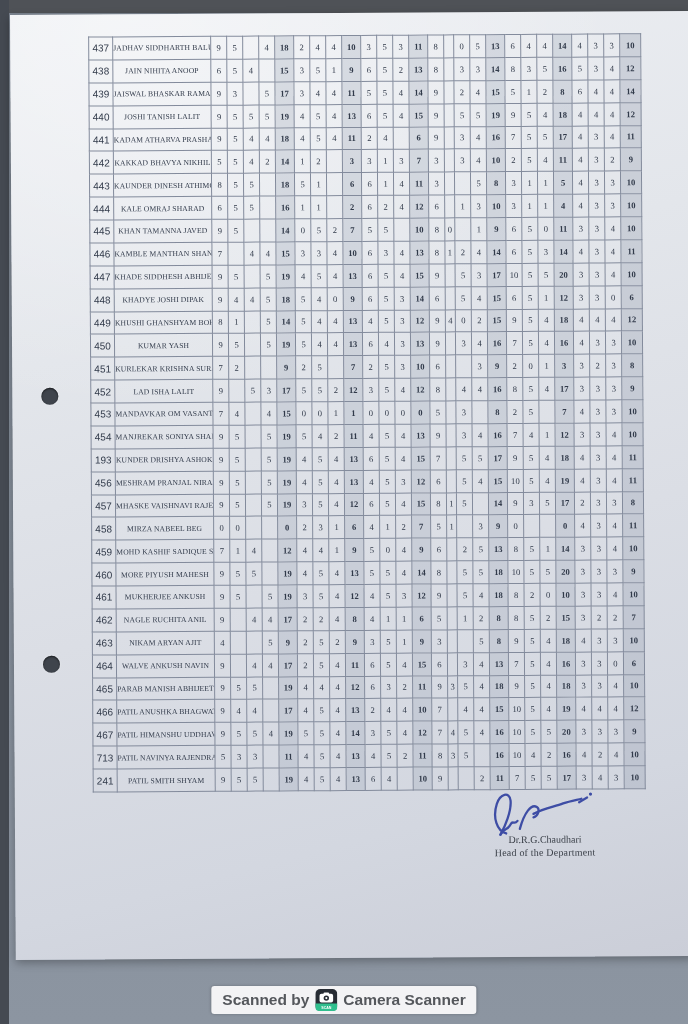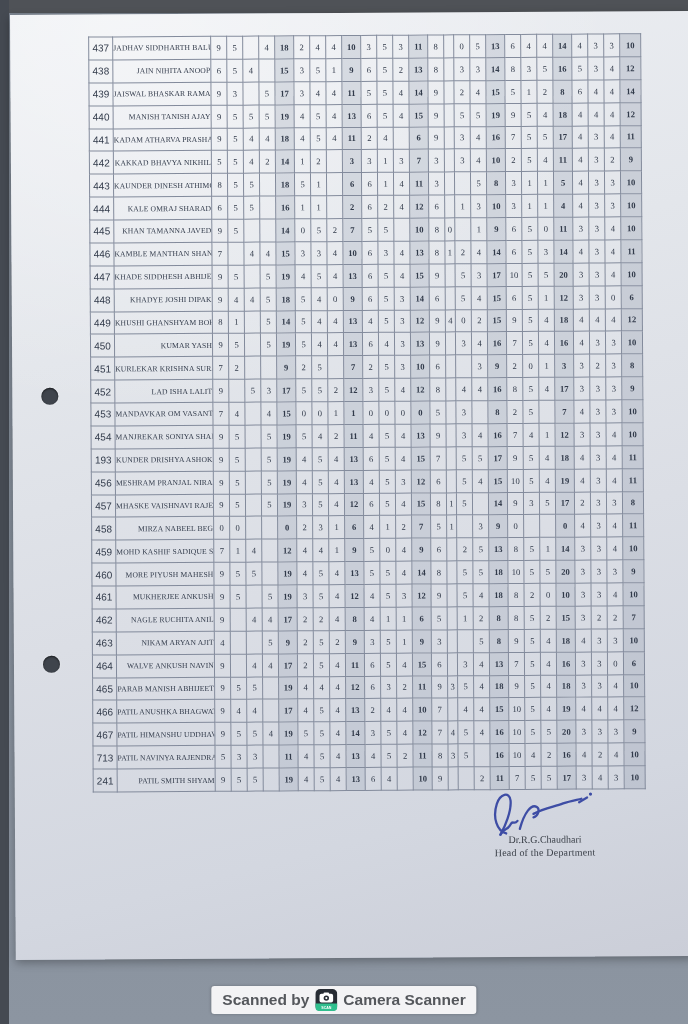--- a/index.html
+++ b/index.html
@@ -16,21 +16,21 @@
          box-shadow:0 3px 10px rgba(0,0,0,0.3);}
   .punch-hole{position:absolute;width:17px;height:17px;border-radius:50%;
          background:#3f444c;box-shadow:inset 0 1px 2px rgba(0,0,0,0.6),0 0 3px rgba(255,255,255,0.35);}
   .hole1{left:29px;top:373px;}
   .hole2{left:29px;top:641px;}
   table.marks{position:absolute;left:78px;top:22px;width:552px;height:756px;
          border-collapse:collapse;table-layout:fixed;}
   table.marks td{border:1px solid #838b9c;padding:0;height:21.8px;overflow:hidden;
          color:#313a4a;vertical-align:middle;}
   td.sr{font-family:"Liberation Sans",sans-serif;font-size:10px;text-align:center;color:#3c4454;}
-  td.name{font-size:7.6px;text-align:right;padding-left:3px;letter-spacing:0.15px;
+  td.name{font-size:7.6px;text-align:center;padding-left:3px;letter-spacing:0.15px;
          white-space:nowrap;color:#2f3747;}
   td.mark{font-size:8.6px;text-align:center;}
   td.tot{background:rgba(160,168,185,0.30);font-weight:600;}
   td.final{background:rgba(155,163,180,0.35);font-weight:700;}
   .signature-block{position:absolute;left:440px;top:778px;width:180px;text-align:center;}
   .signature-block svg{display:block;margin:0 auto;}
   .sig-name{font-size:10px;color:#3b4049;margin-top:-4px;}
   .sig-title{font-size:10px;color:#3b4049;margin-top:2px;letter-spacing:0.2px;}
   .footer-pill{position:absolute;left:50%;top:986px;transform:translateX(-50%);
          height:28px;padding:0 11px;background:#f3f3f5;border-radius:3px;
@@ -166,21 +166,21 @@
           <td class="mark">1</td>
           <td class="mark">2</td>
           <td class="mark tot">8</td>
           <td class="mark">6</td>
           <td class="mark">4</td>
           <td class="mark">4</td>
           <td class="mark tot final">14</td>
         </tr>
         <tr>
           <td class="sr">440</td>
-          <td class="name">MANISH TANISH AJAY</td>
+          <td class="name">JOSHI TANISH LALIT</td>
           <td class="mark">9</td>
           <td class="mark">5</td>
           <td class="mark">5</td>
           <td class="mark">5</td>
           <td class="mark tot">19</td>
           <td class="mark">4</td>
           <td class="mark">5</td>
           <td class="mark">4</td>
           <td class="mark tot">13</td>
           <td class="mark">6</td>

